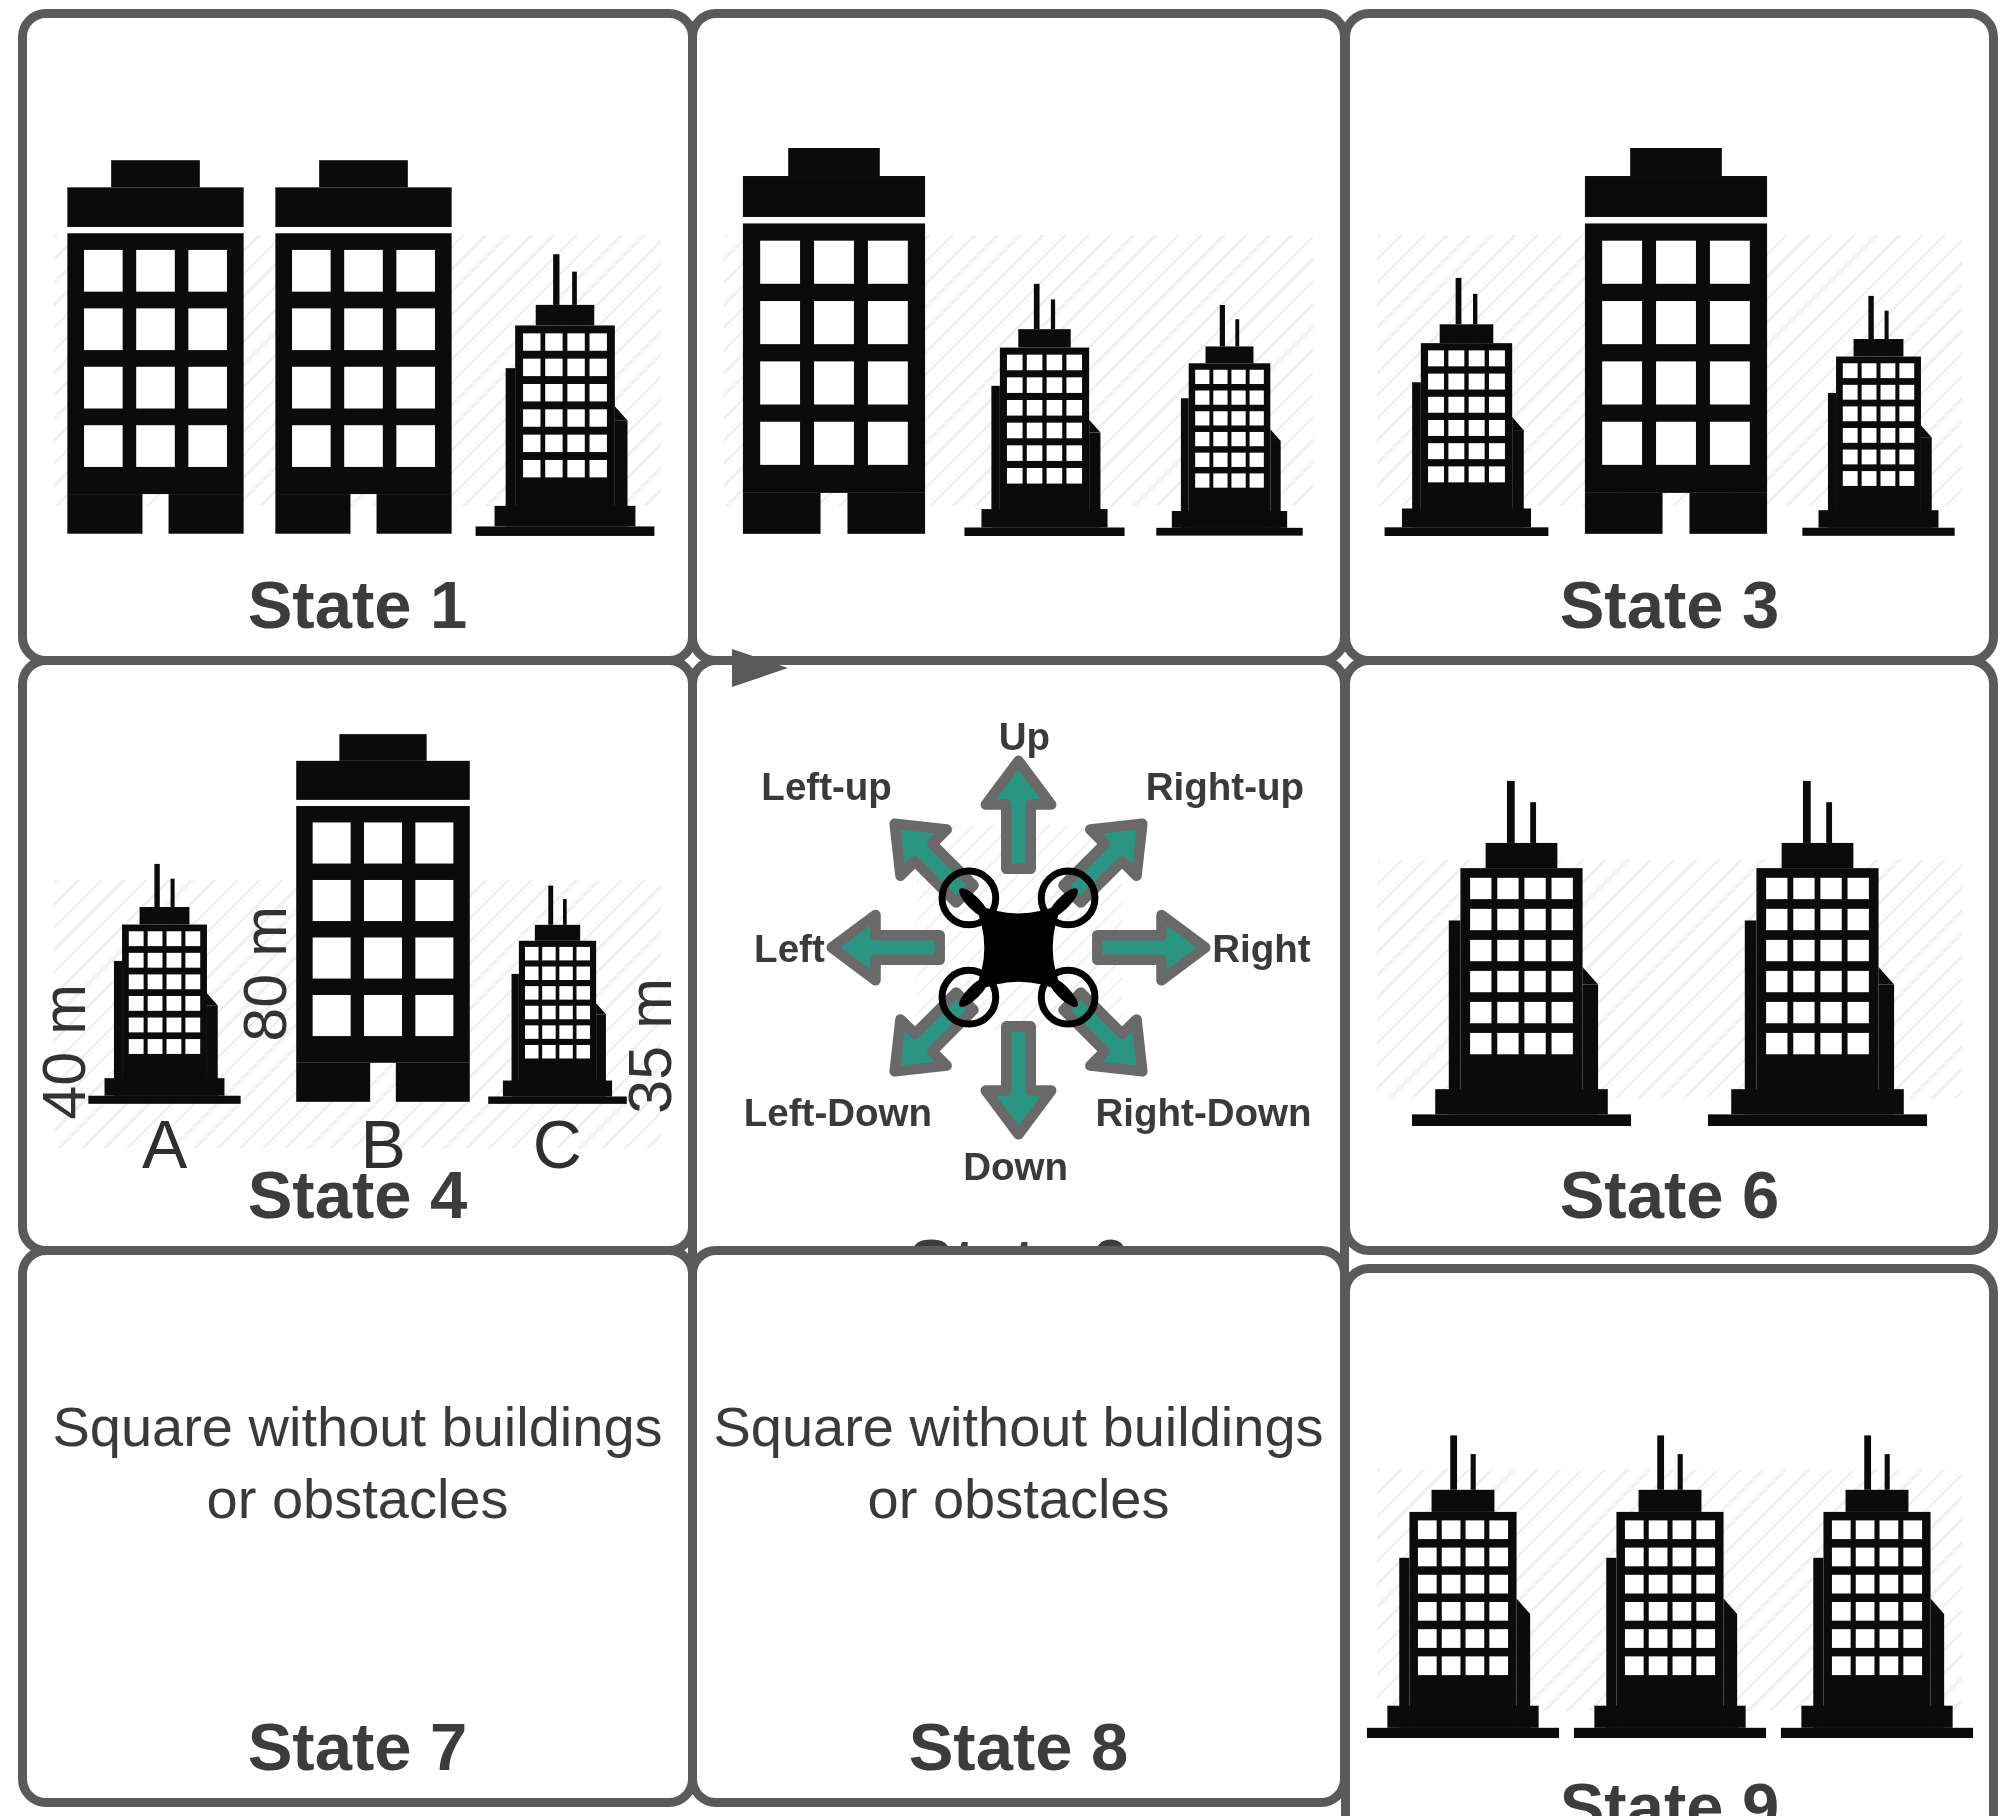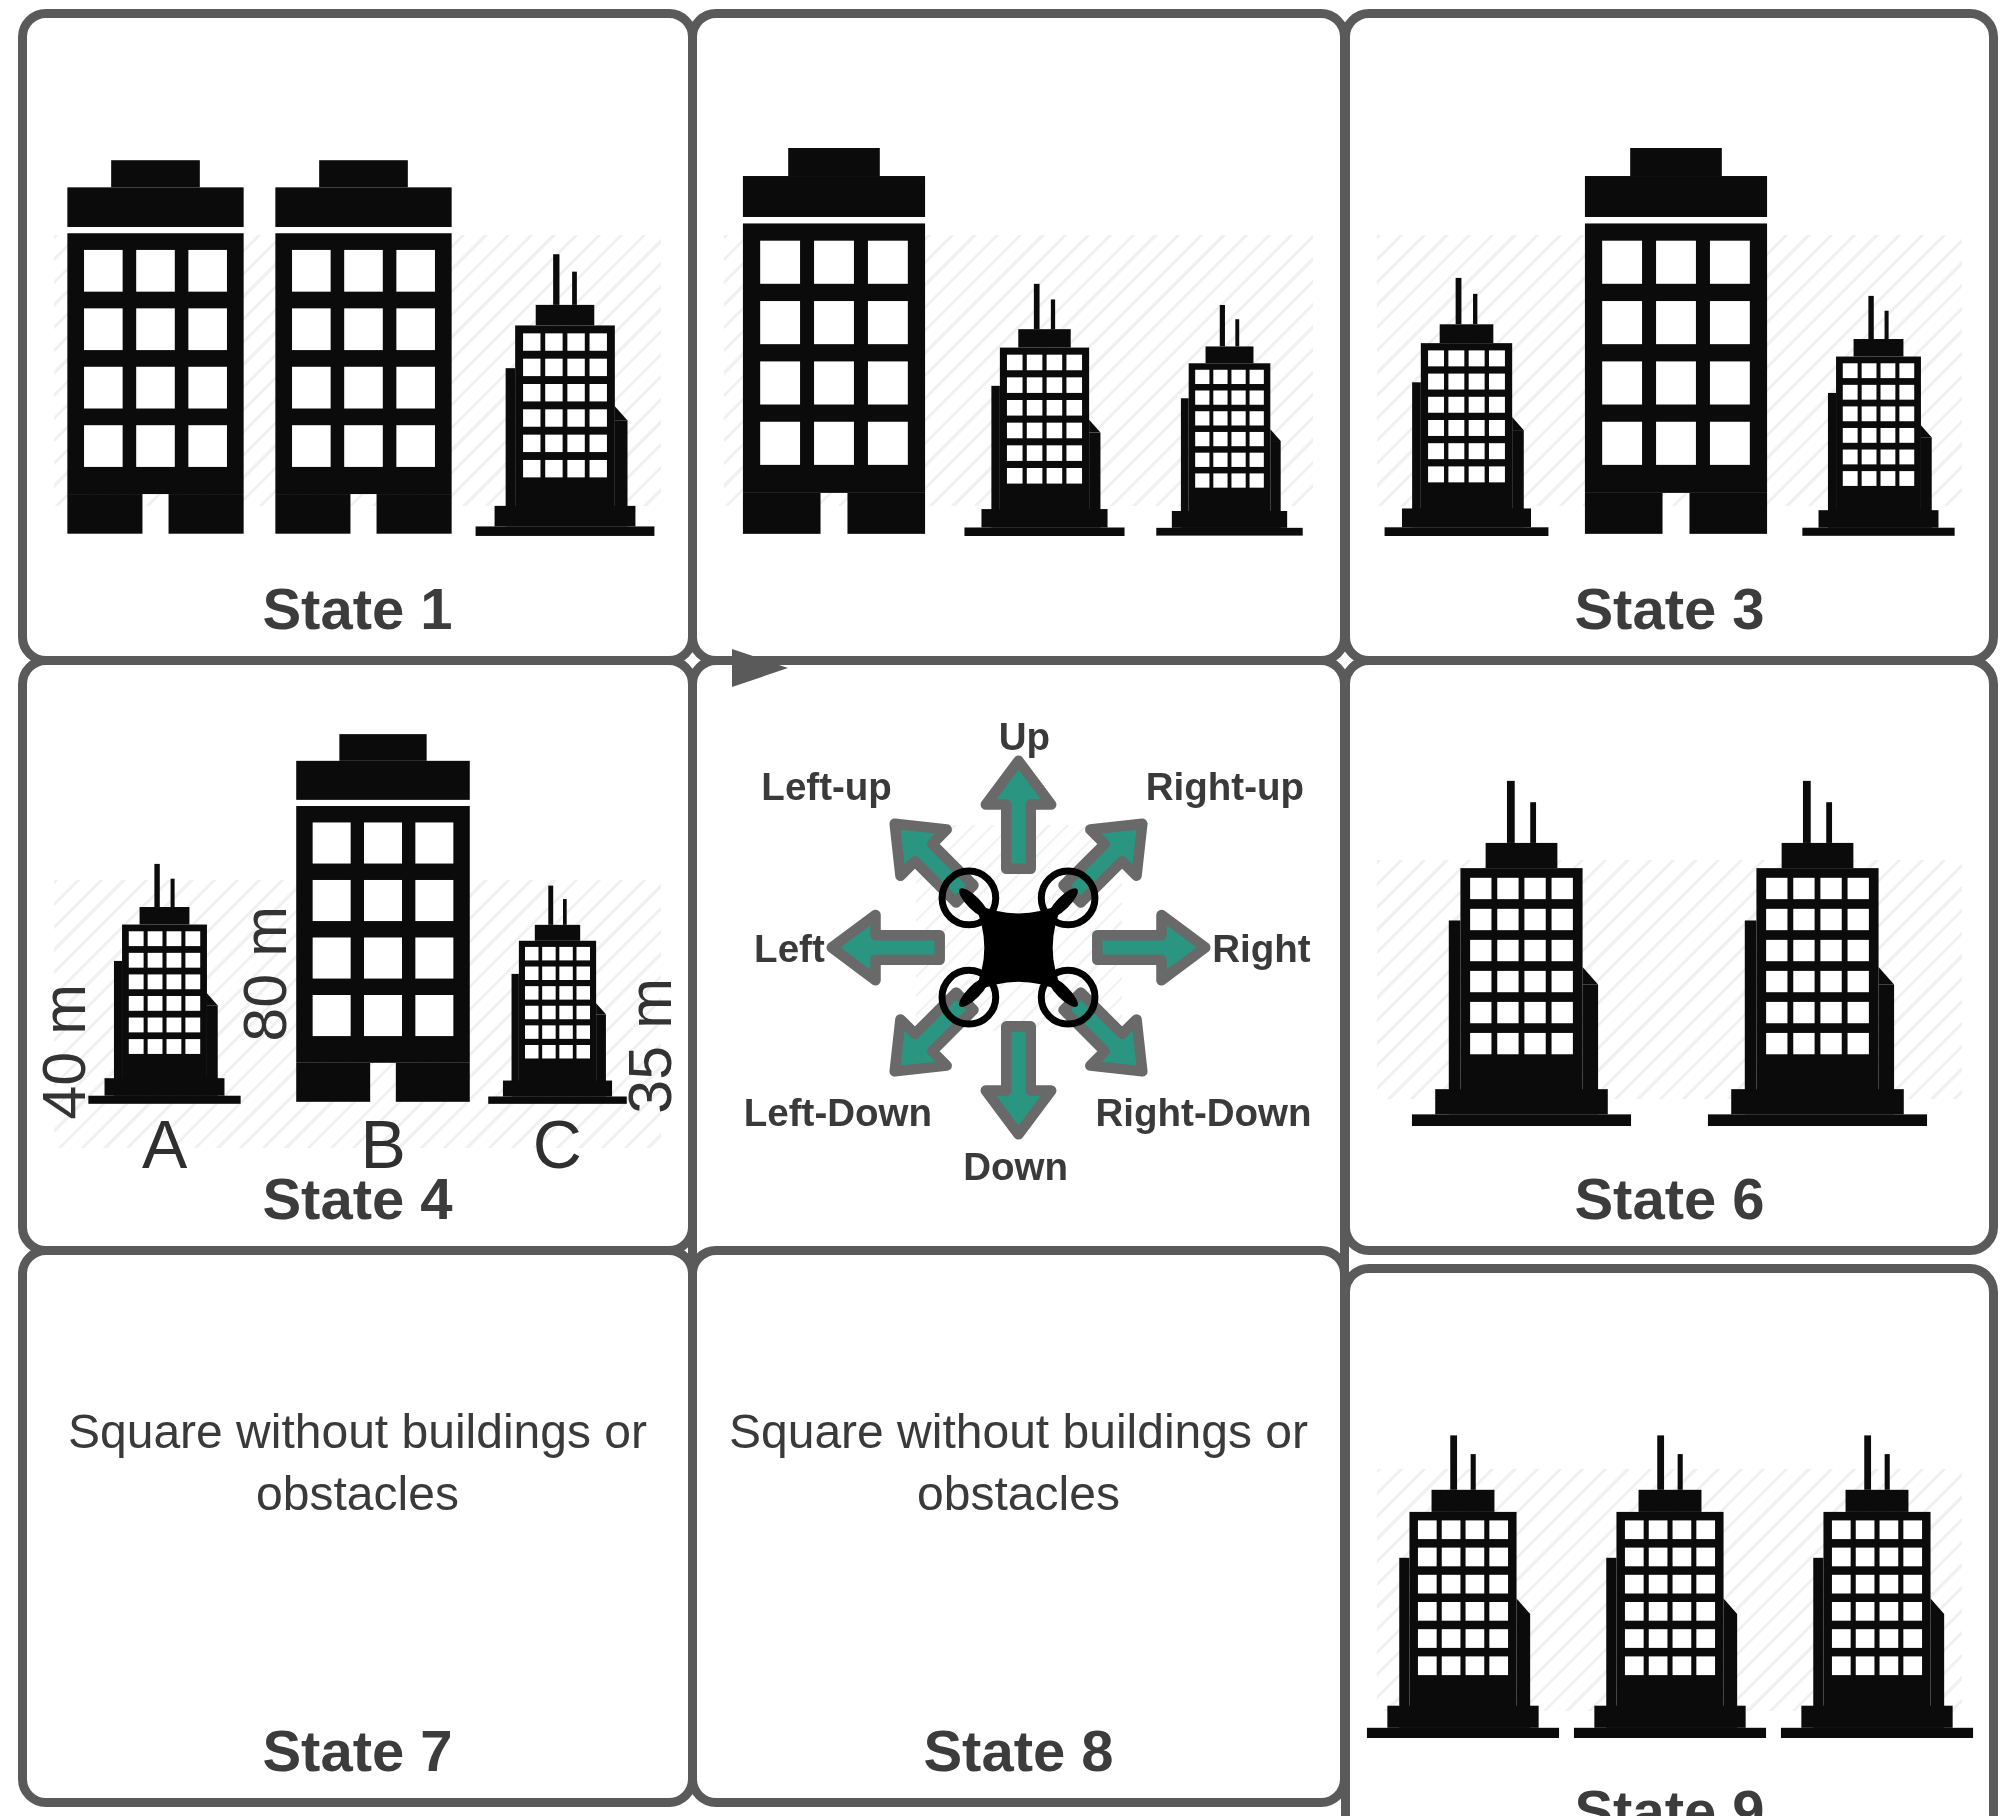--- a/index.html
+++ b/index.html
@@ -20,21 +20,21 @@
   .c3{left:1341px;top:9px;   width:657px;height:656px;}
   .c4{left:18px;  top:656px; width:679px;height:599px;}
   .c5{left:688px;top:656px; width:661px;height:667px;}
   .c6{left:1341px;top:656px; width:657px;height:599px;}
   .c7{left:18px;  top:1246px; width:679px;height:561px;}
   .c8{left:688px;top:1246px; width:661px;height:561px;}
   .c9{left:1341px;top:1264px; width:657px;height:603px;}
 
   .caption{
     position:absolute;bottom:18px;left:0;right:0;margin:0;
-    text-align:center;font-size:58px;font-weight:bold;color:#3c3c3c;
+    text-align:center;font-size:67px;font-weight:bold;color:#3c3c3c;
     line-height:1;
   }
   .art{
     position:absolute;left:14.6px;right:14.6px;top:17px;bottom:120px;
     display:flex;align-items:flex-end;justify-content:center;
   }
   .art-labeled{bottom:68px;}
   .art-drone{top:12px;bottom:91px;align-items:center;justify-content:center;}
   .art-note{top:24px;bottom:152px;align-items:center;justify-content:center;}
 
@@ -50,21 +50,21 @@
   .art > svg, .bunit, .vlabel{position:relative;z-index:1;}
 
   .bunit{display:flex;flex-direction:column;align-items:center;}
   .blabel{font-size:68px;color:#2f2f2f;line-height:1;margin-top:6px;}
   .vlabel{
     writing-mode:vertical-rl;transform:rotate(180deg);
     font-size:61px;color:#333333;line-height:1;margin:0 -16px;
     white-space:nowrap;
   }
   .note{
-    font-size:48px;color:#3a3a3a;text-align:center;line-height:1.28;
+    font-size:56px;color:#3a3a3a;text-align:center;line-height:1.28;
     margin:1px;max-width:613px;
   }
   .flow-arrow{
     position:absolute;top:-16.4px;left:35px;width:0;height:0;z-index:2;
     border-left:56px solid #5a5a5a;
     border-top:19px solid transparent;border-bottom:19px solid transparent;
   }
 </style>
 </head>
 <body>

